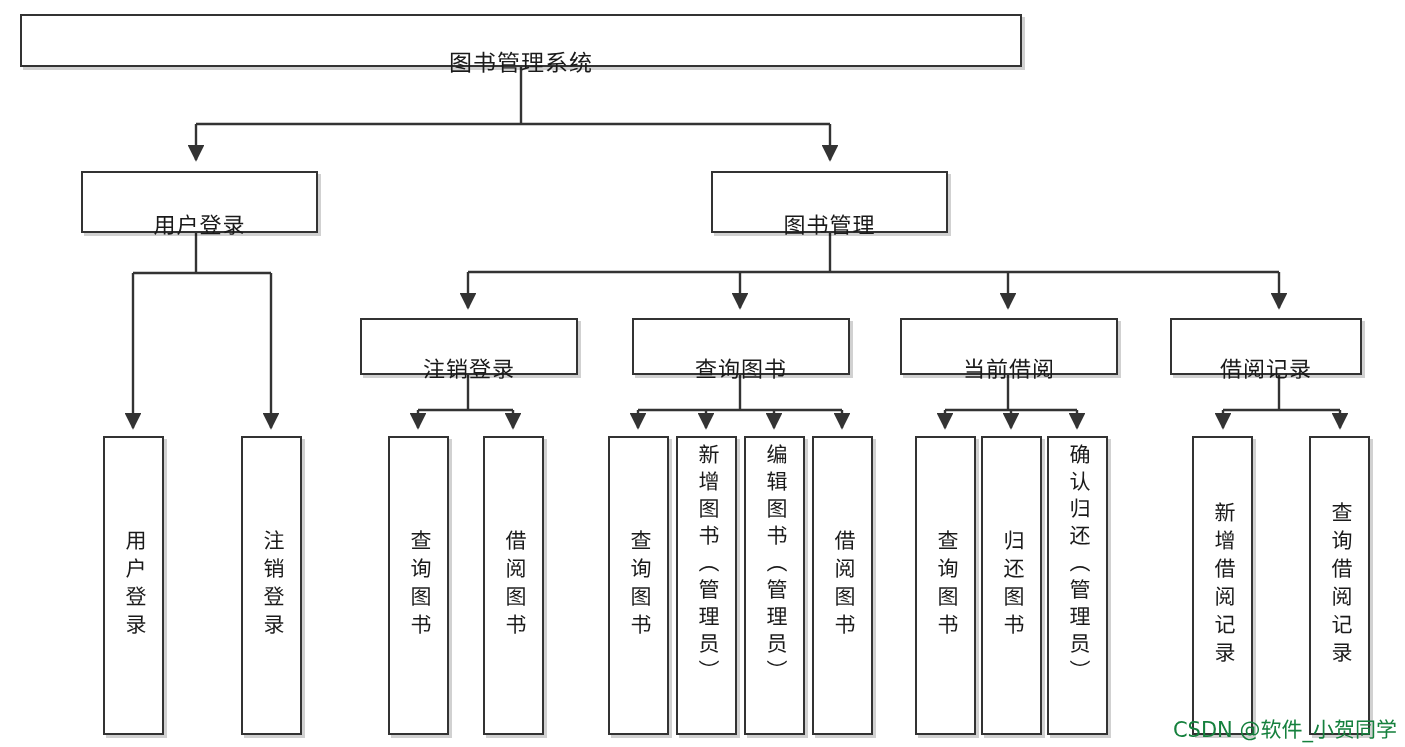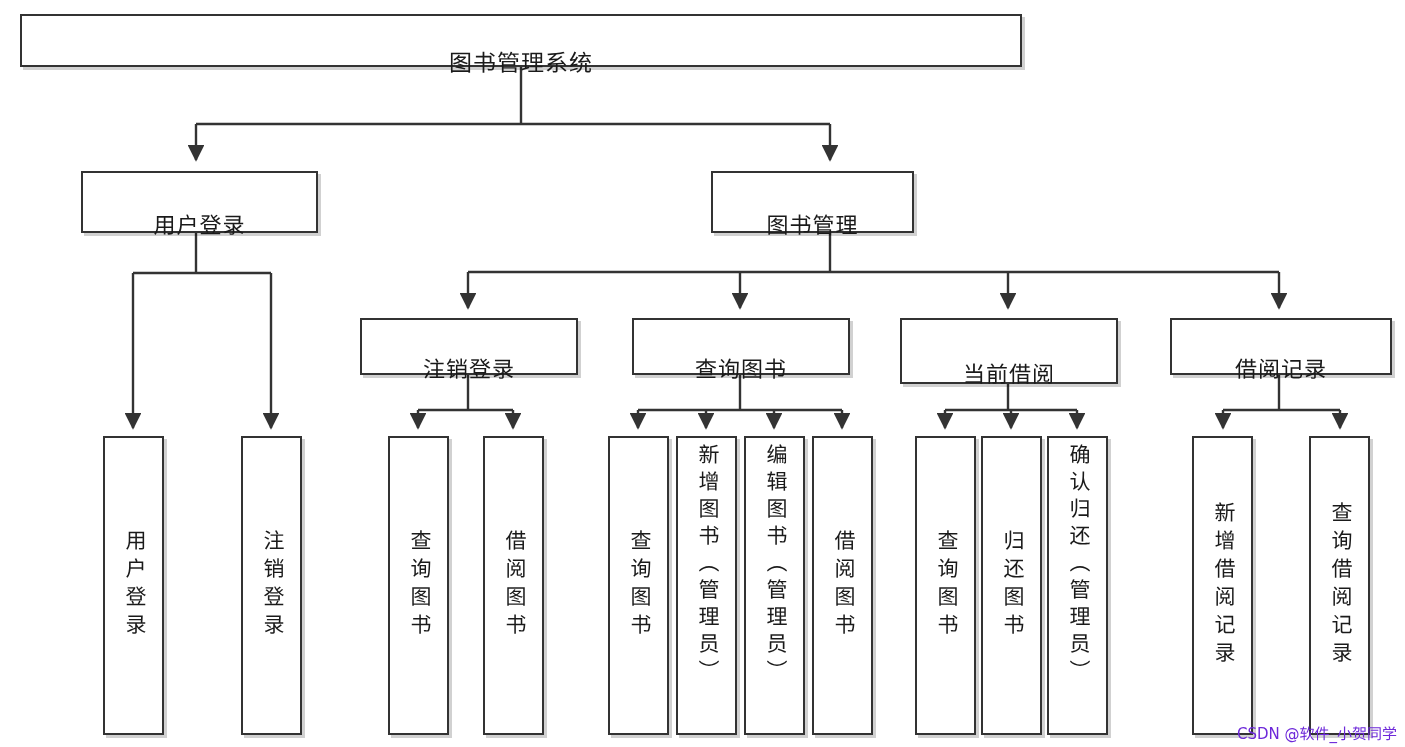--- a/index.html
+++ b/index.html
@@ -70,22 +70,22 @@
   .node.v.tall-text {
     align-items: flex-start;
   }
   .node.v.tall-text .label {
     letter-spacing: 6px;
   }
   .watermark {
     position: absolute;
     right: 8px;
     bottom: 4px;
-    font-size: 15px;
-    color: #6d28d9;
+    font-size: 21px;
+    color: #15803d;
     white-space: nowrap;
     z-index: 5;
     font-family: "DejaVu Sans", "Liberation Sans", sans-serif;
   }
 </style>
 </head>
 <body>
 
 <div id="canvas">
 
@@ -139,34 +139,34 @@
     </g>
   </svg>
 
   <div class="node h root" style="left:20px; top:14px; width:1002px; height:53px;">
     <span class="label">图书管理系统</span>
   </div>
 
   <div class="node h" style="left:81px; top:171px; width:237px; height:62px;">
     <span class="label">用户登录</span>
   </div>
-  <div class="node h" style="left:711px; top:171px; width:203px; height:62px;">
+  <div class="node h" style="left:711px; top:171px; width:237px; height:62px;">
     <span class="label">图书管理</span>
   </div>
 
   <div class="node h" style="left:360px; top:318px; width:218px; height:57px;">
     <span class="label">注销登录</span>
   </div>
   <div class="node h" style="left:632px; top:318px; width:218px; height:57px;">
     <span class="label">查询图书</span>
   </div>
-  <div class="node h" style="left:900px; top:318px; width:218px; height:66px;">
+  <div class="node h" style="left:900px; top:318px; width:218px; height:57px;">
     <span class="label">当前借阅</span>
   </div>
-  <div class="node h" style="left:1170px; top:318px; width:222px; height:57px;">
+  <div class="node h" style="left:1170px; top:318px; width:192px; height:57px;">
     <span class="label">借阅记录</span>
   </div>
 
   <div class="node v" style="left:103px; top:436px; width:61px; height:299px;">
     <span class="label">用户登录</span>
   </div>
   <div class="node v" style="left:241px; top:436px; width:61px; height:299px;">
     <span class="label">注销登录</span>
   </div>
 

